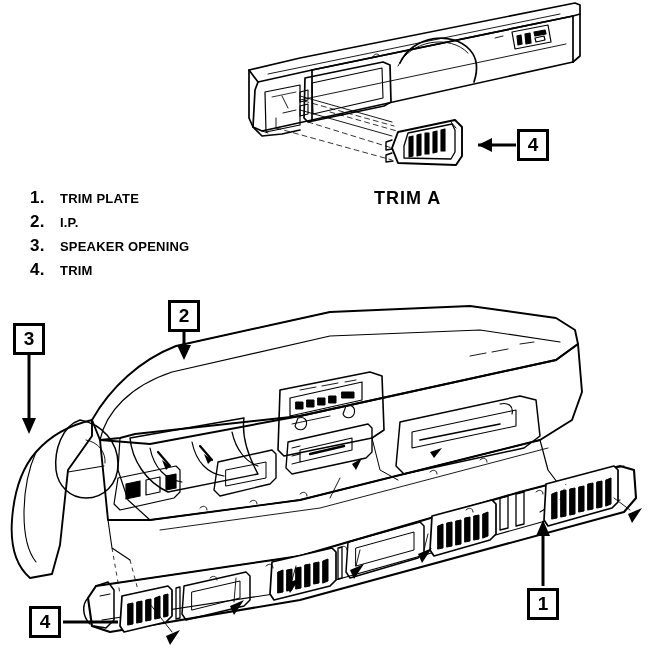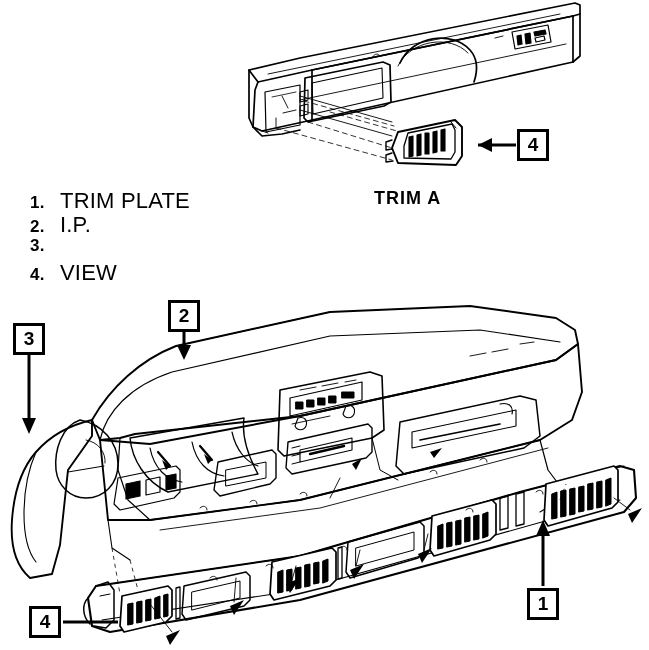--- a/index.html
+++ b/index.html
@@ -44,22 +44,22 @@
     height: 24px;
     white-space: nowrap;
   }
   .legend-num {
     width: 30px;
     font-size: 17px;
     font-weight: bold;
     letter-spacing: 0.2px;
   }
   .legend-label {
-    font-size: 22px;
-    font-weight: normal;
+    font-size: 13px;
+    font-weight: bold;
     letter-spacing: 0.2px;
   }
 
   
   .view-label {
     position: absolute;
     left: 374px;
     top: 188px;
     font-size: 18px;
     font-weight: bold;
@@ -385,24 +385,25 @@
     <div class="legend-row">
       <span class="legend-num">1.</span>
       <span class="legend-label">TRIM PLATE</span>
     </div>
     <div class="legend-row">
       <span class="legend-num">2.</span>
       <span class="legend-label">I.P.</span>
     </div>
     <div class="legend-row">
       <span class="legend-num">3.</span>
+      <span class="legend-label">SPEAKER OPENING</span>
     </div>
     <div class="legend-row">
       <span class="legend-num">4.</span>
-      <span class="legend-label">VIEW</span>
+      <span class="legend-label">TRIM</span>
     </div>
   </div>
 
   <div class="view-label">TRIM A</div>
 
   <div class="callout" id="callout-4-view">4</div>
   <div class="callout" id="callout-2-ip">2</div>
   <div class="callout" id="callout-3-spkr">3</div>
   <div class="callout" id="callout-1-trim">1</div>
   <div class="callout" id="callout-4-duct">4</div>

